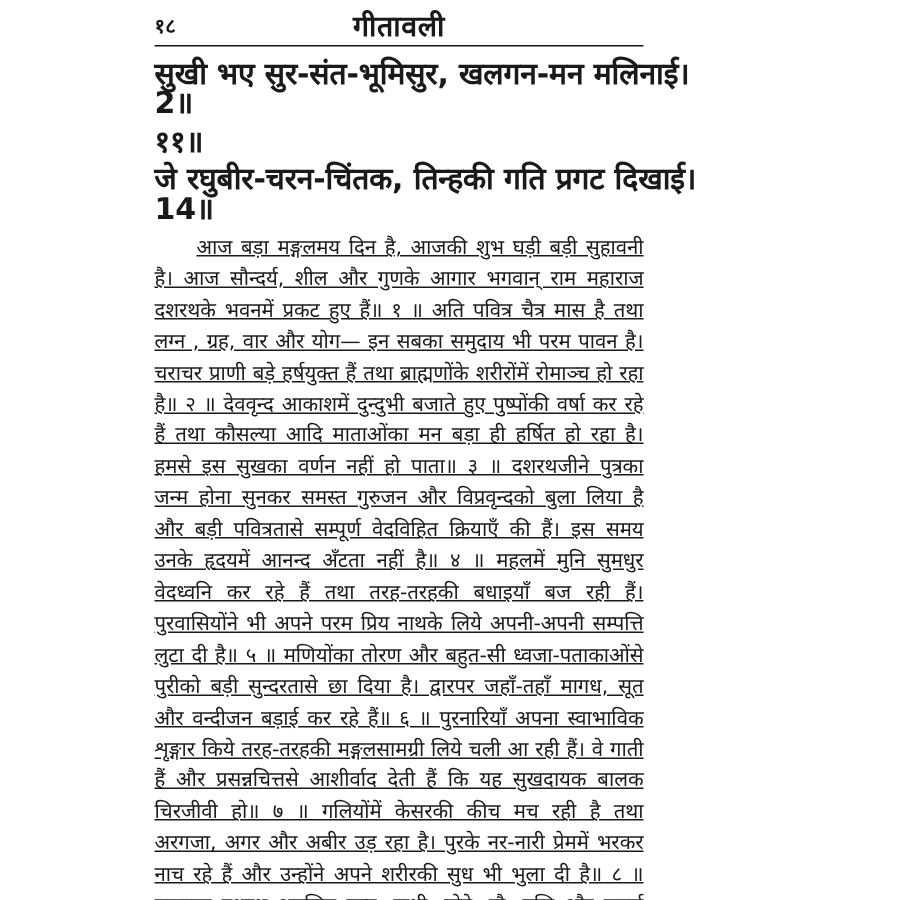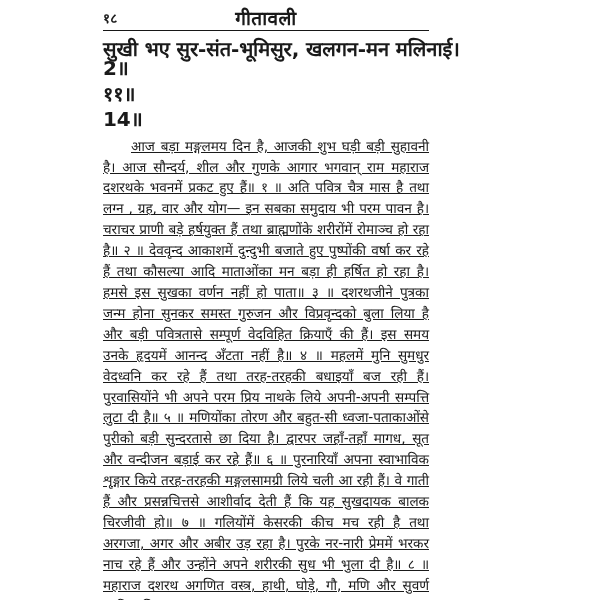--- a/index.html
+++ b/index.html
@@ -111,20 +111,24 @@
   </div>
 
   <div class="verse-block">
     <div class="verse-line spread">
       <span>११॥</span>
     </div>
   </div>
 
   <div class="verse-block">
     <div class="verse-line spread">
+      <span>जे   रघुबीर-चरन-चिंतक,   तिन्हकी   गति   प्रगट   दिखाई।</span>
+      <span></span>
+    </div>
+    <div class="verse-line spread">
       <span>14॥</span>
     </div>
   </div>
 
   <div class="prose">
     <p>आज बड़ा मङ्गलमय दिन है, आजकी शुभ घड़ी बड़ी सुहावनी है। आज सौन्दर्य, शील और गुणके आगार भगवान् राम महाराज दशरथके भवनमें प्रकट हुए हैं॥ १ ॥ अति पवित्र चैत्र मास है तथा लग्न , ग्रह, वार और योग— इन सबका समुदाय भी परम पावन है। चराचर प्राणी बड़े हर्षयुक्त हैं तथा ब्राह्मणोंके शरीरोंमें रोमाञ्च हो रहा है॥ २ ॥ देववृन्द आकाशमें दुन्दुभी बजाते हुए पुष्पोंकी वर्षा कर रहे हैं तथा कौसल्या आदि माताओंका मन बड़ा ही हर्षित हो रहा है। हमसे इस सुखका वर्णन नहीं हो पाता॥ ३ ॥ दशरथजीने पुत्रका जन्म होना सुनकर समस्त गुरुजन और विप्रवृन्दको बुला लिया है और बड़ी पवित्रतासे सम्पूर्ण वेदविहित क्रियाएँ की हैं। इस समय उनके हृदयमें आनन्द अँटता नहीं है॥ ४ ॥ महलमें मुनि सुमधुर वेदध्वनि कर रहे हैं तथा तरह-तरहकी बधाइयाँ बज रही हैं। पुरवासियोंने भी अपने परम प्रिय नाथके लिये अपनी-अपनी सम्पत्ति लुटा दी है॥ ५ ॥ मणियोंका तोरण और बहुत-सी ध्वजा-पताकाओंसे पुरीको बड़ी सुन्दरतासे छा दिया है। द्वारपर जहाँ-तहाँ मागध, सूत और वन्दीजन बड़ाई कर रहे हैं॥ ६ ॥ पुरनारियाँ अपना स्वाभाविक शृङ्गार किये तरह-तरहकी मङ्गलसामग्री लिये चली आ रही हैं। वे गाती हैं और प्रसन्नचित्तसे आशीर्वाद देती हैं कि यह सुखदायक बालक चिरजीवी हो॥ ७ ॥ गलियोंमें केसरकी कीच मच रही है तथा अरगजा, अगर और अबीर उड़ रहा है। पुरके नर-नारी प्रेममें भरकर नाच रहे हैं और उन्होंने अपने शरीरकी सुध भी भुला दी है॥ ८ ॥ महाराज दशरथ अगणित वस्त्र, हाथी, घोड़े, गौ, मणि और सुवर्ण आदि अधिक</p>
   </div>
 
 </div>
 

